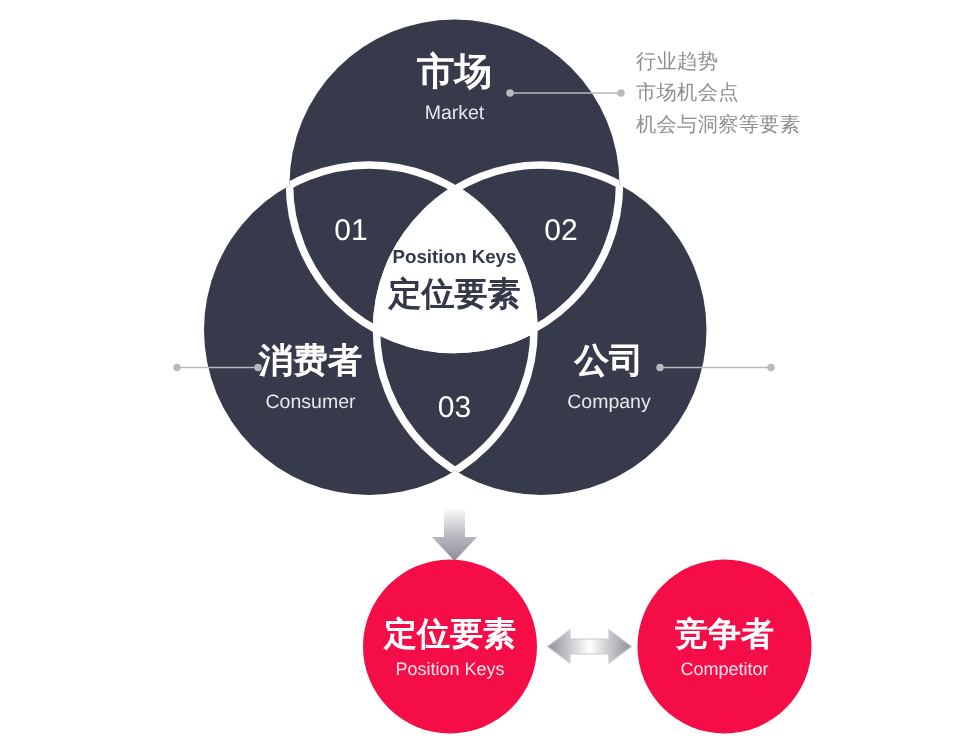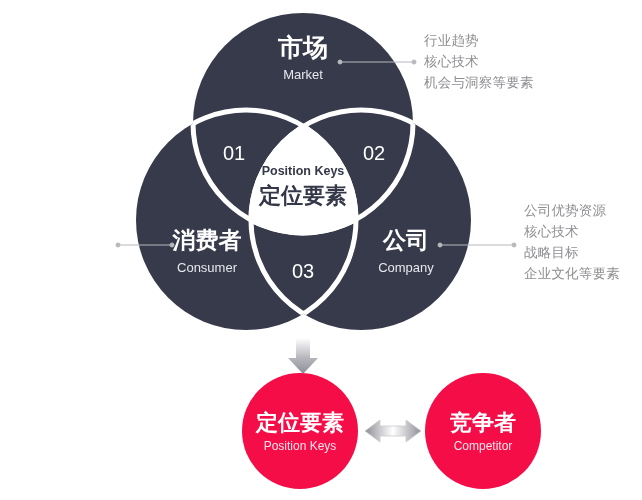--- a/index.html
+++ b/index.html
@@ -165,20 +165,16 @@
       <text class="svg-cn" x="483" y="430" text-anchor="middle" font-size="22" fill="#ffffff">竞争者</text>
       <text class="svg-en" x="483" y="450" text-anchor="middle" font-size="12" fill="#ffe3ea">Competitor</text>
     </g>
 
     <g>
       <polygon points="365,431 380,420 380,426 406,426 406,420 421,431 406,442 406,436 380,436 380,442" fill="url(#grad-side)" stroke="#c9c9cf" stroke-width="0.8"></polygon>
     </g>
   </svg>
 
   <div class="anno" id="anno-market">行业趋势
-核心技术
+市场机会点
 机会与洞察等要素</div>
-  <div class="anno" id="anno-company">公司优势资源
-核心技术
-战略目标
-企业文化等要素</div>
 
 </div>
 
 </body></html>

